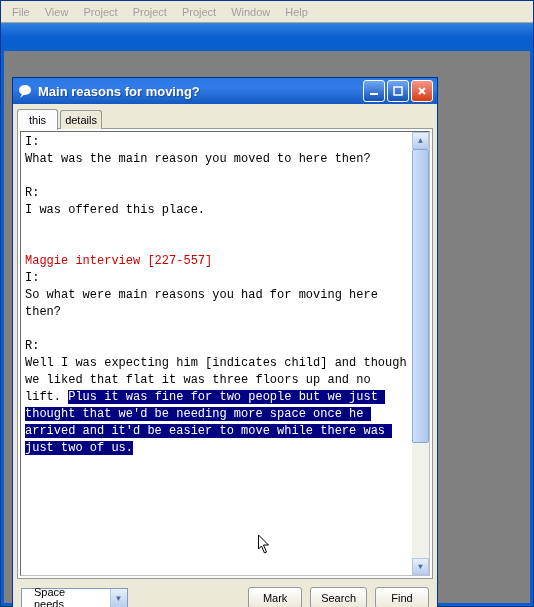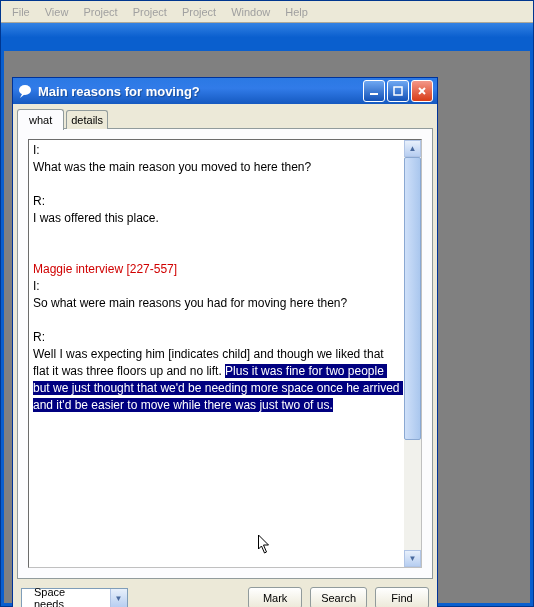--- a/index.html
+++ b/index.html
@@ -106,22 +106,23 @@
     top: 1px;
     z-index:3;
   }
   .tab-panel {
     flex:1;
     border: 1px solid #919b9c;
     background: #fcfcfe;
     margin-top:-1px;
     display:flex;
     flex-direction:column;
-    padding: 10px;
+    padding: 2px;
     z-index:1;
+    font-family:Liberation Mono, monospace;
   }
   .text-area-wrap {
     flex:1;
     display:flex;
     border: 1px inset #c0c0c0;
     background: #fff;
     overflow:hidden;
   }
   .text-content {
     flex:1;
@@ -231,21 +232,21 @@
           <div class="win-btn red">
               <svg width="10" height="10">
                 <line x1="2" y1="2" x2="8" y2="8" stroke="#fff" stroke-width="2"></line>
                 <line x1="8" y1="2" x2="2" y2="8" stroke="#fff" stroke-width="2"></line>
               </svg>
             </div>
         </div>
       </div>
       <div class="child-body">
         <div class="tabs">
-          <div class="tab active">what</div>
+          <div class="tab active">this</div>
           <div class="tab">details</div>
         </div>
         <div class="tab-panel">
           <div class="text-area-wrap">
             <div class="text-content"><span>I:</span>
 <span>What was the main reason you moved to here then?</span>
 
 <span>R:</span>
 <span>I was offered this place.</span>
 

